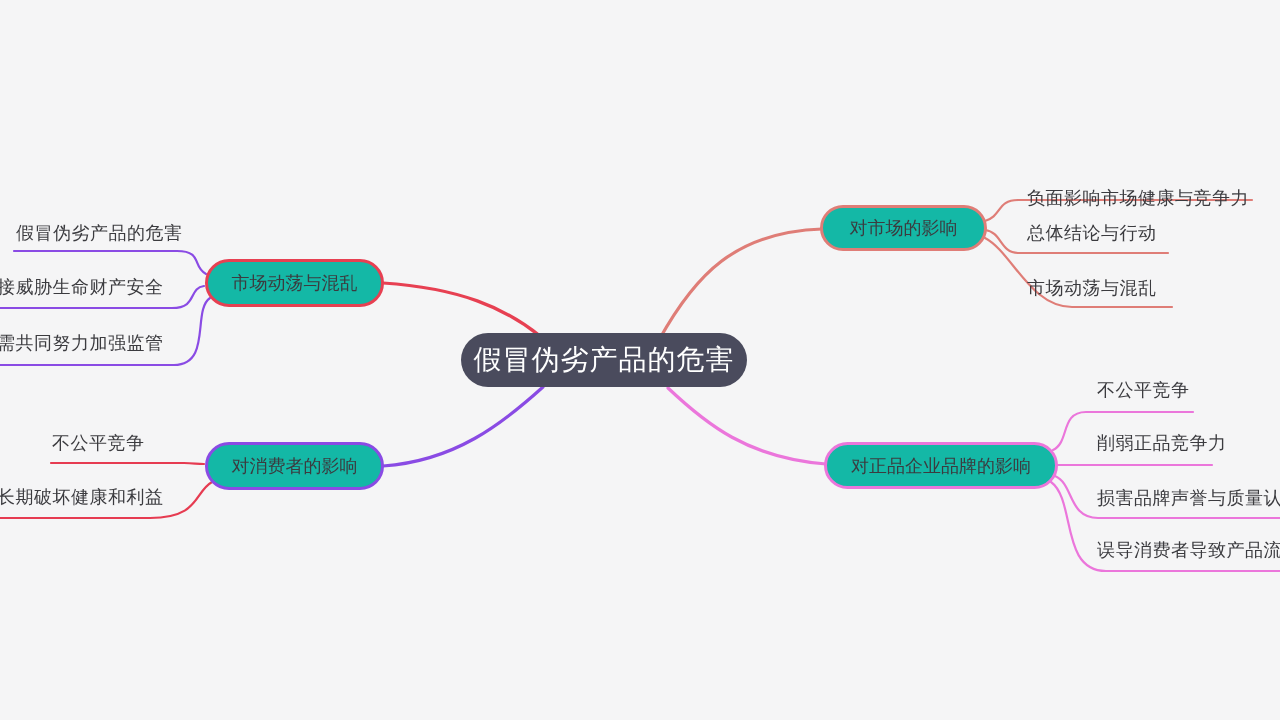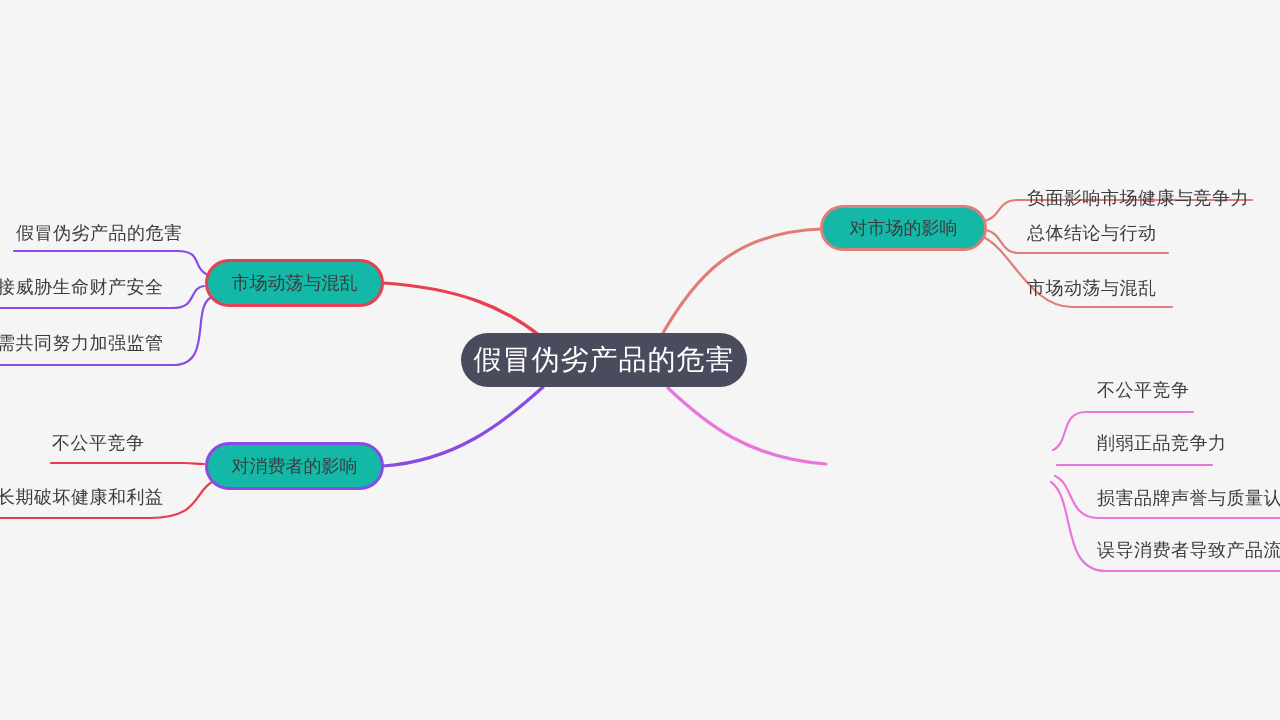--- a/index.html
+++ b/index.html
@@ -83,20 +83,21 @@
     <g stroke-linecap="round">
       <path class="main" d="M 383 466 C 455 461, 502 424, 543 387" style="stroke: rgb(138, 75, 228);"></path>
       <path class="child" d="M 204 464 C 196 464, 194 463, 184 463 H 51" style="stroke: rgb(230, 59, 81);"></path>
       <path class="child" d="M 212 482 C 194 492, 200 518, 150 518 H -2" style="stroke: rgb(230, 59, 81);"></path>
     </g>
   </svg>
 
   <div class="node root" style="background: rgb(74, 75, 93); color: rgb(255, 255, 255);">假冒伪劣产品的危害</div>
 
   <div class="node pill market" style="border-color: rgb(223, 125, 119);">对市场的影响</div>
+  <div class="node pill brand" style="border-color: rgb(235, 118, 219);">对正品企业品牌的影响</div>
   <div class="node pill conclusion" style="border-color: rgb(231, 64, 82);">市场动荡与混乱</div>
   <div class="node pill consumer" style="border-color: rgb(138, 75, 228);">对消费者的影响</div>
 
   <div class="leaf" style="left:1027px; top:187px">负面影响市场健康与竞争力</div>
   <div class="leaf" style="left:1027px; top:222px">总体结论与行动</div>
   <div class="leaf" style="left:1027px; top:277px">市场动荡与混乱</div>
 
   <div class="leaf" style="left:1097px; top:379px">不公平竞争</div>
   <div class="leaf" style="left:1097px; top:432px">削弱正品竞争力</div>
   <div class="leaf" style="left:1097px; top:487px">损害品牌声誉与质量认</div>

